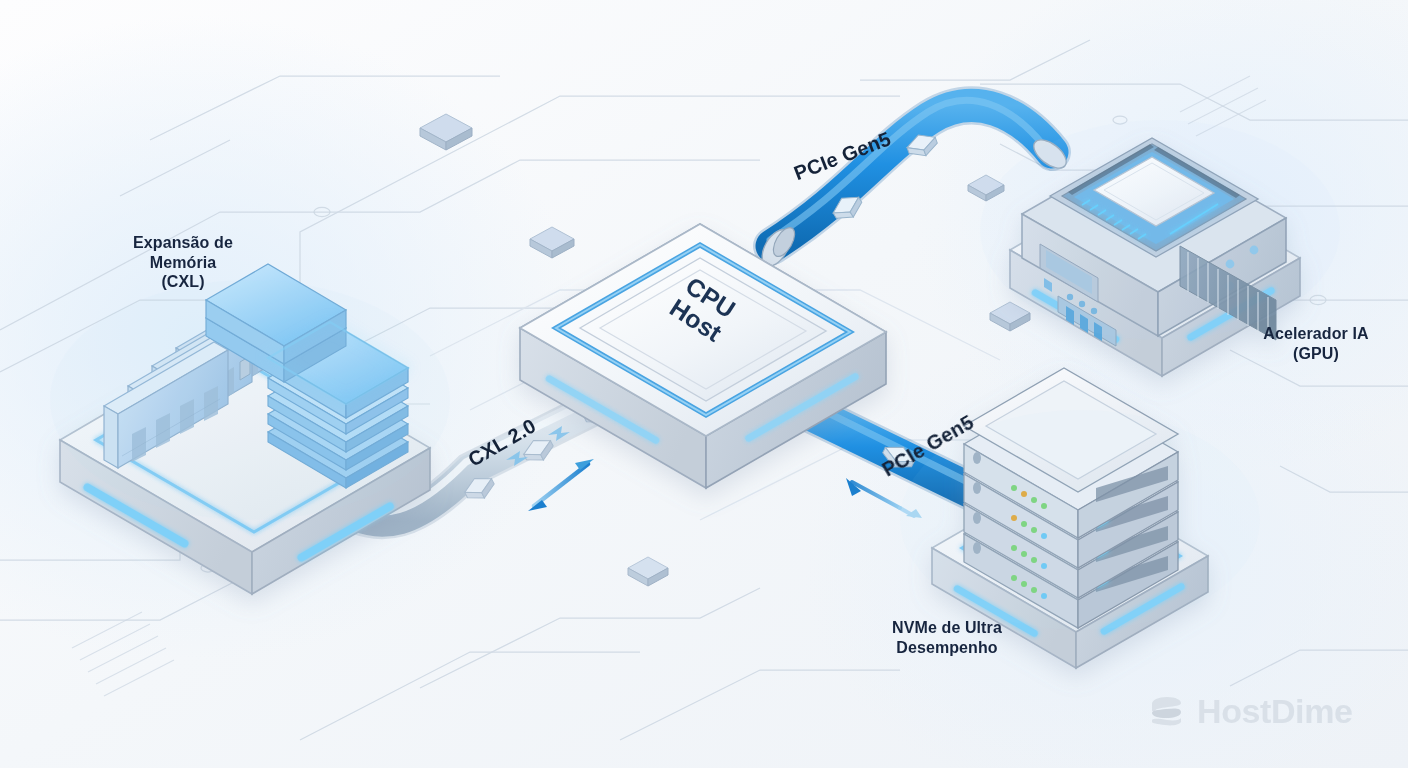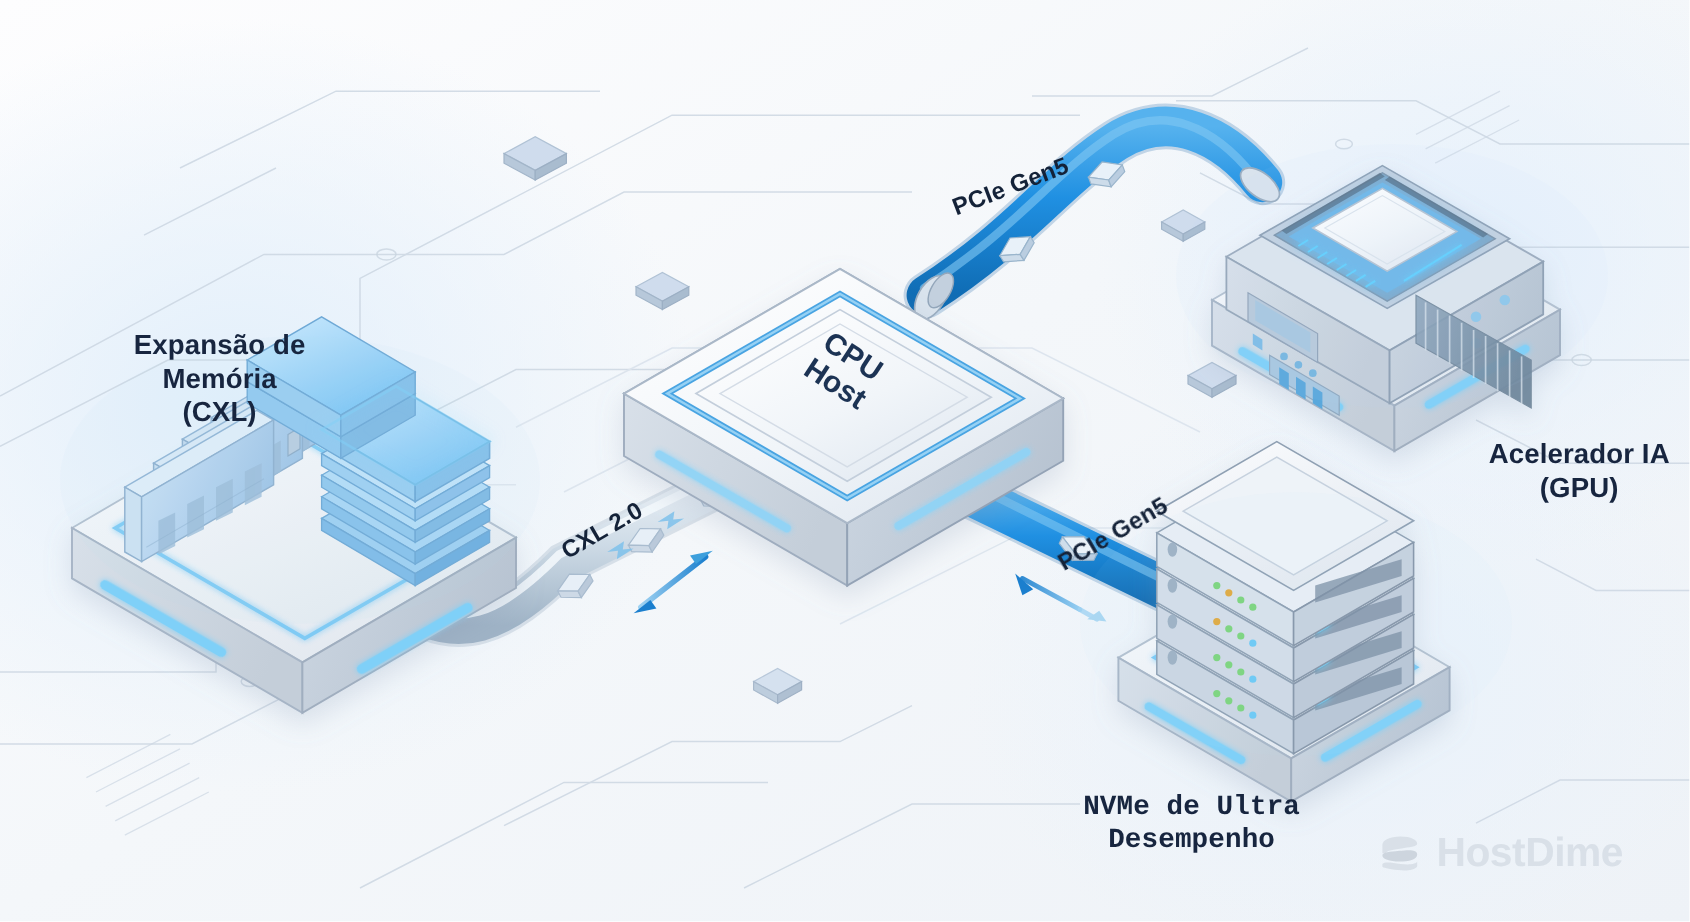--- a/index.html
+++ b/index.html
@@ -22,21 +22,21 @@
   #scene { position:absolute; inset:0; }
   .label {
     position: absolute;
     color: #17253f;
     font-weight: bold;
     line-height: 1.22;
     text-align: center;
     white-space: pre-line;
     letter-spacing: .1px;
   }
-  .label.big { font-size: 23px; margin-top: 40px; }
+  .label.big { font-size: 16px; }
   .cable-label {
     position: absolute;
     color: #142238;
     font-weight: bold;
     font-size: 20px;
     white-space: nowrap;
     letter-spacing: .2px;
     transform-origin: left center;
   }
   .chip-label {
@@ -584,21 +584,21 @@
     </g>
   </svg>
 
   <div class="label big" style="left:78px; top:233px; width:210px;">Expansão de
 Memória
 (CXL)</div>
 
   <div class="label big" style="left:1224px; top:324px; width:184px;">Acelerador IA
 (GPU)</div>
 
-  <div class="label big" style="left:879px; top:618px; width:228px;font-family:Liberation Mono, monospace;">NVMe de Ultra
+  <div class="label big" style="left:833px; top:618px; width:228px;">NVMe de Ultra
 Desempenho</div>
 
   <div class="chip-label" style="left:623px; top:282px; width:160px; transform:rotate(33deg);">CPU
 Host</div>
 
   <div class="cable-label" style="left:795px; top:163px; transform:rotate(-21deg);">PCIe Gen5</div>
 
   <div class="cable-label" style="left:884px; top:460px; transform:rotate(-30deg);">PCIe Gen5</div>
 
   <div class="cable-label" style="left:470px; top:450px; transform:rotate(-30deg);">CXL 2.0</div>

